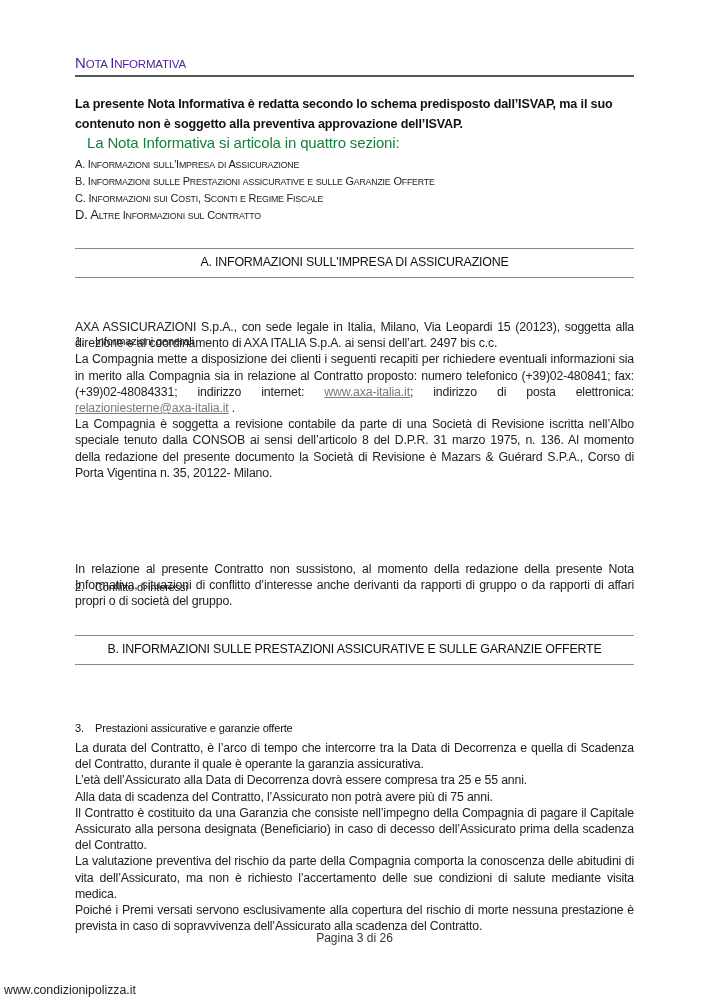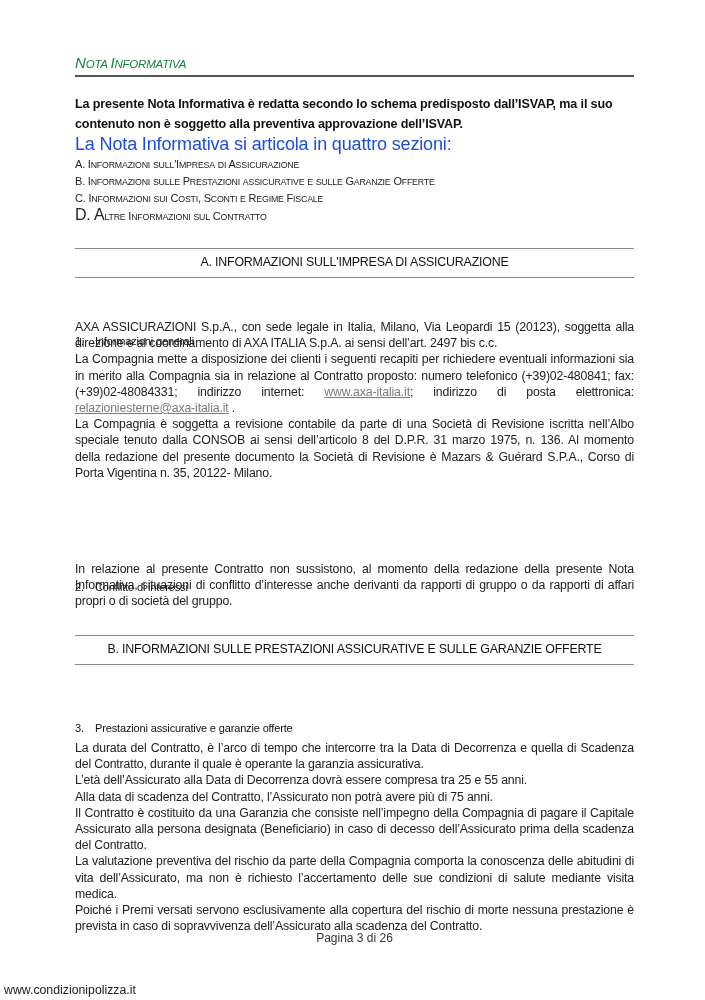--- a/index.html
+++ b/index.html
@@ -21,22 +21,21 @@
       top: 0;
       width: 559px;
     }
     .running-header {
       position: absolute;
       left: 0;
       top: 54px;
       width: 559px;
       font-size: 14.5px;
       letter-spacing: -0.2px;
-      color: #15803d;
-      font-style: italic;
+      color: #4c1d95;
     }
     .running-header .sc-big { font-size: 15px; }
     .running-header .sc-small { font-size: 11.5px; }
     .header-rule {
       position: absolute;
       left: 0;
       top: 75px;
       width: 559px;
       height: 2px;
       background: #555555;
@@ -47,25 +46,25 @@
       top: 94px;
       width: 559px;
       font-size: 12.6px;
       line-height: 20px;
       font-weight: bold;
       color: #111111;
       letter-spacing: -0.15px;
     }
     .intro-sections {
       position: absolute;
-      left: 0;
+      left: 12px;
       top: 134px;
-      font-size: 18px;
+      font-size: 15px;
       letter-spacing: -0.15px;
-      color: #1d4ed8;
+      color: #15803d;
     }
     .toc {
       position: absolute;
       left: 0;
       top: 157px;
       font-size: 11px;
       line-height: 15.8px;
       letter-spacing: -0.2px;
       color: #222;
     }
@@ -137,21 +136,21 @@
   <div class="header-rule"></div>
 
   <div class="intro-bold">La presente Nota Informativa è redatta secondo lo schema predisposto dall’ISVAP, ma il suo contenuto non è soggetto alla preventiva approvazione dell’ISVAP.</div>
 
   <div class="intro-sections">La Nota Informativa si articola in quattro sezioni:</div>
 
   <div class="toc">
     <div class="toc-item"><span style="font-size: 11px;">A. I</span><span style="font-size: 8.8px;">NFORMAZIONI</span><span style="font-size: 11px;"> </span><span style="font-size: 8.8px;">SULL</span><span style="font-size: 11px;">'I</span><span style="font-size: 8.8px;">MPRESA</span><span style="font-size: 11px;"> </span><span style="font-size: 8.8px;">DI</span><span style="font-size: 11px;"> A</span><span style="font-size: 8.8px;">SSICURAZIONE</span></div>
     <div class="toc-item"><span style="font-size: 11px;">B. I</span><span style="font-size: 8.8px;">NFORMAZIONI</span><span style="font-size: 11px;"> </span><span style="font-size: 8.8px;">SULLE</span><span style="font-size: 11px;"> P</span><span style="font-size: 8.8px;">RESTAZIONI</span><span style="font-size: 11px;"> </span><span style="font-size: 8.8px;">ASSICURATIVE</span><span style="font-size: 11px;"> </span><span style="font-size: 8.8px;">E</span><span style="font-size: 11px;"> </span><span style="font-size: 8.8px;">SULLE</span><span style="font-size: 11px;"> G</span><span style="font-size: 8.8px;">ARANZIE</span><span style="font-size: 11px;"> O</span><span style="font-size: 8.8px;">FFERTE</span></div>
     <div class="toc-item"><span style="font-size: 11px;">C. I</span><span style="font-size: 8.8px;">NFORMAZIONI</span><span style="font-size: 11px;"> </span><span style="font-size: 8.8px;">SUI</span><span style="font-size: 11px;"> C</span><span style="font-size: 8.8px;">OSTI</span><span style="font-size: 11px;">, S</span><span style="font-size: 8.8px;">CONTI</span><span style="font-size: 11px;"> </span><span style="font-size: 8.8px;">E</span><span style="font-size: 11px;"> R</span><span style="font-size: 8.8px;">EGIME</span><span style="font-size: 11px;"> F</span><span style="font-size: 8.8px;">ISCALE</span></div>
-    <div class="toc-item"><span style="font-size: 16px;">D. A</span><span style="font-size: 8.8px;">LTRE</span><span style="font-size: 11px;"> I</span><span style="font-size: 8.8px;">NFORMAZIONI</span><span style="font-size: 11px;"> </span><span style="font-size: 8.8px; text-align: center;">SUL</span><span style="font-size: 11px;"> C</span><span style="font-size: 8.8px; margin-top: 36px;">ONTRATTO</span></div>
+    <div class="toc-item"><span style="font-size: 13px;">D. A</span><span style="font-size: 8.8px;">LTRE</span><span style="font-size: 11px;"> I</span><span style="font-size: 8.8px;">NFORMAZIONI</span><span style="font-size: 11px;"> </span><span style="font-size: 8.8px; text-align: center;">SUL</span><span style="font-size: 11px;"> C</span><span style="font-size: 8.8px; margin-top: 36px;">ONTRATTO</span></div>
   </div>
 
   <div class="section-banner" style="top:248px;">A. INFORMAZIONI SULL'IMPRESA DI ASSICURAZIONE</div>
 
   <div class="subheading" style="top:291px;">
     <span class="num">1.</span><span>Informazioni generali</span>
   </div>
 
   <div class="para-block" style="top:319px;">
     <p>AXA ASSICURAZIONI S.p.A., con sede legale in Italia, Milano, Via Leopardi 15 (20123), soggetta alla direzione e al coordinamento di AXA ITALIA S.p.A. ai sensi dell’art. 2497 bis c.c.</p>

